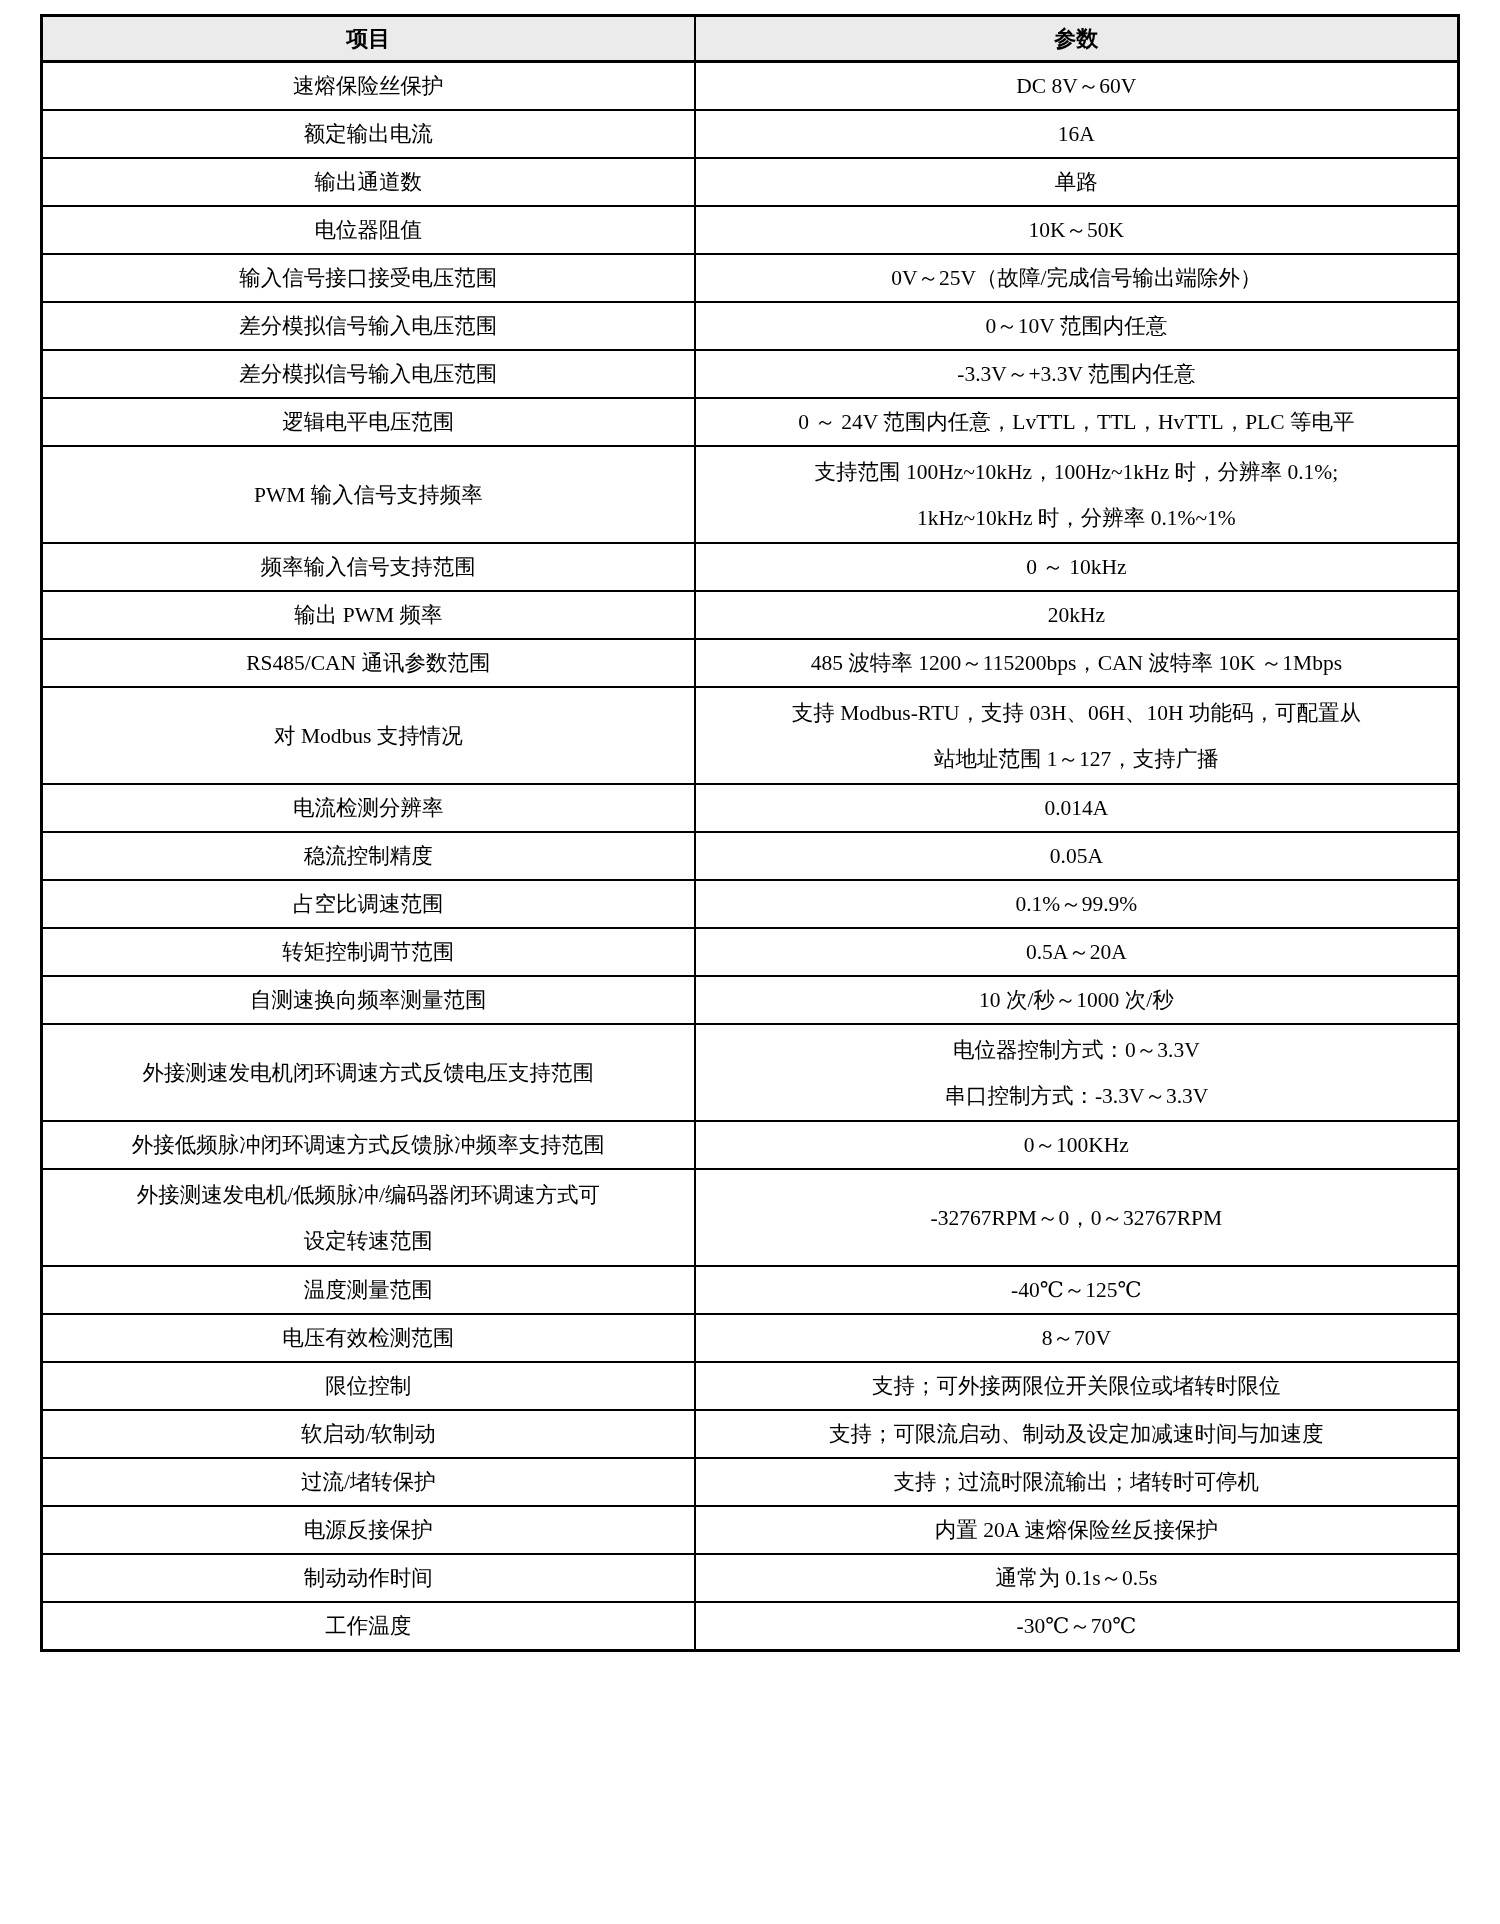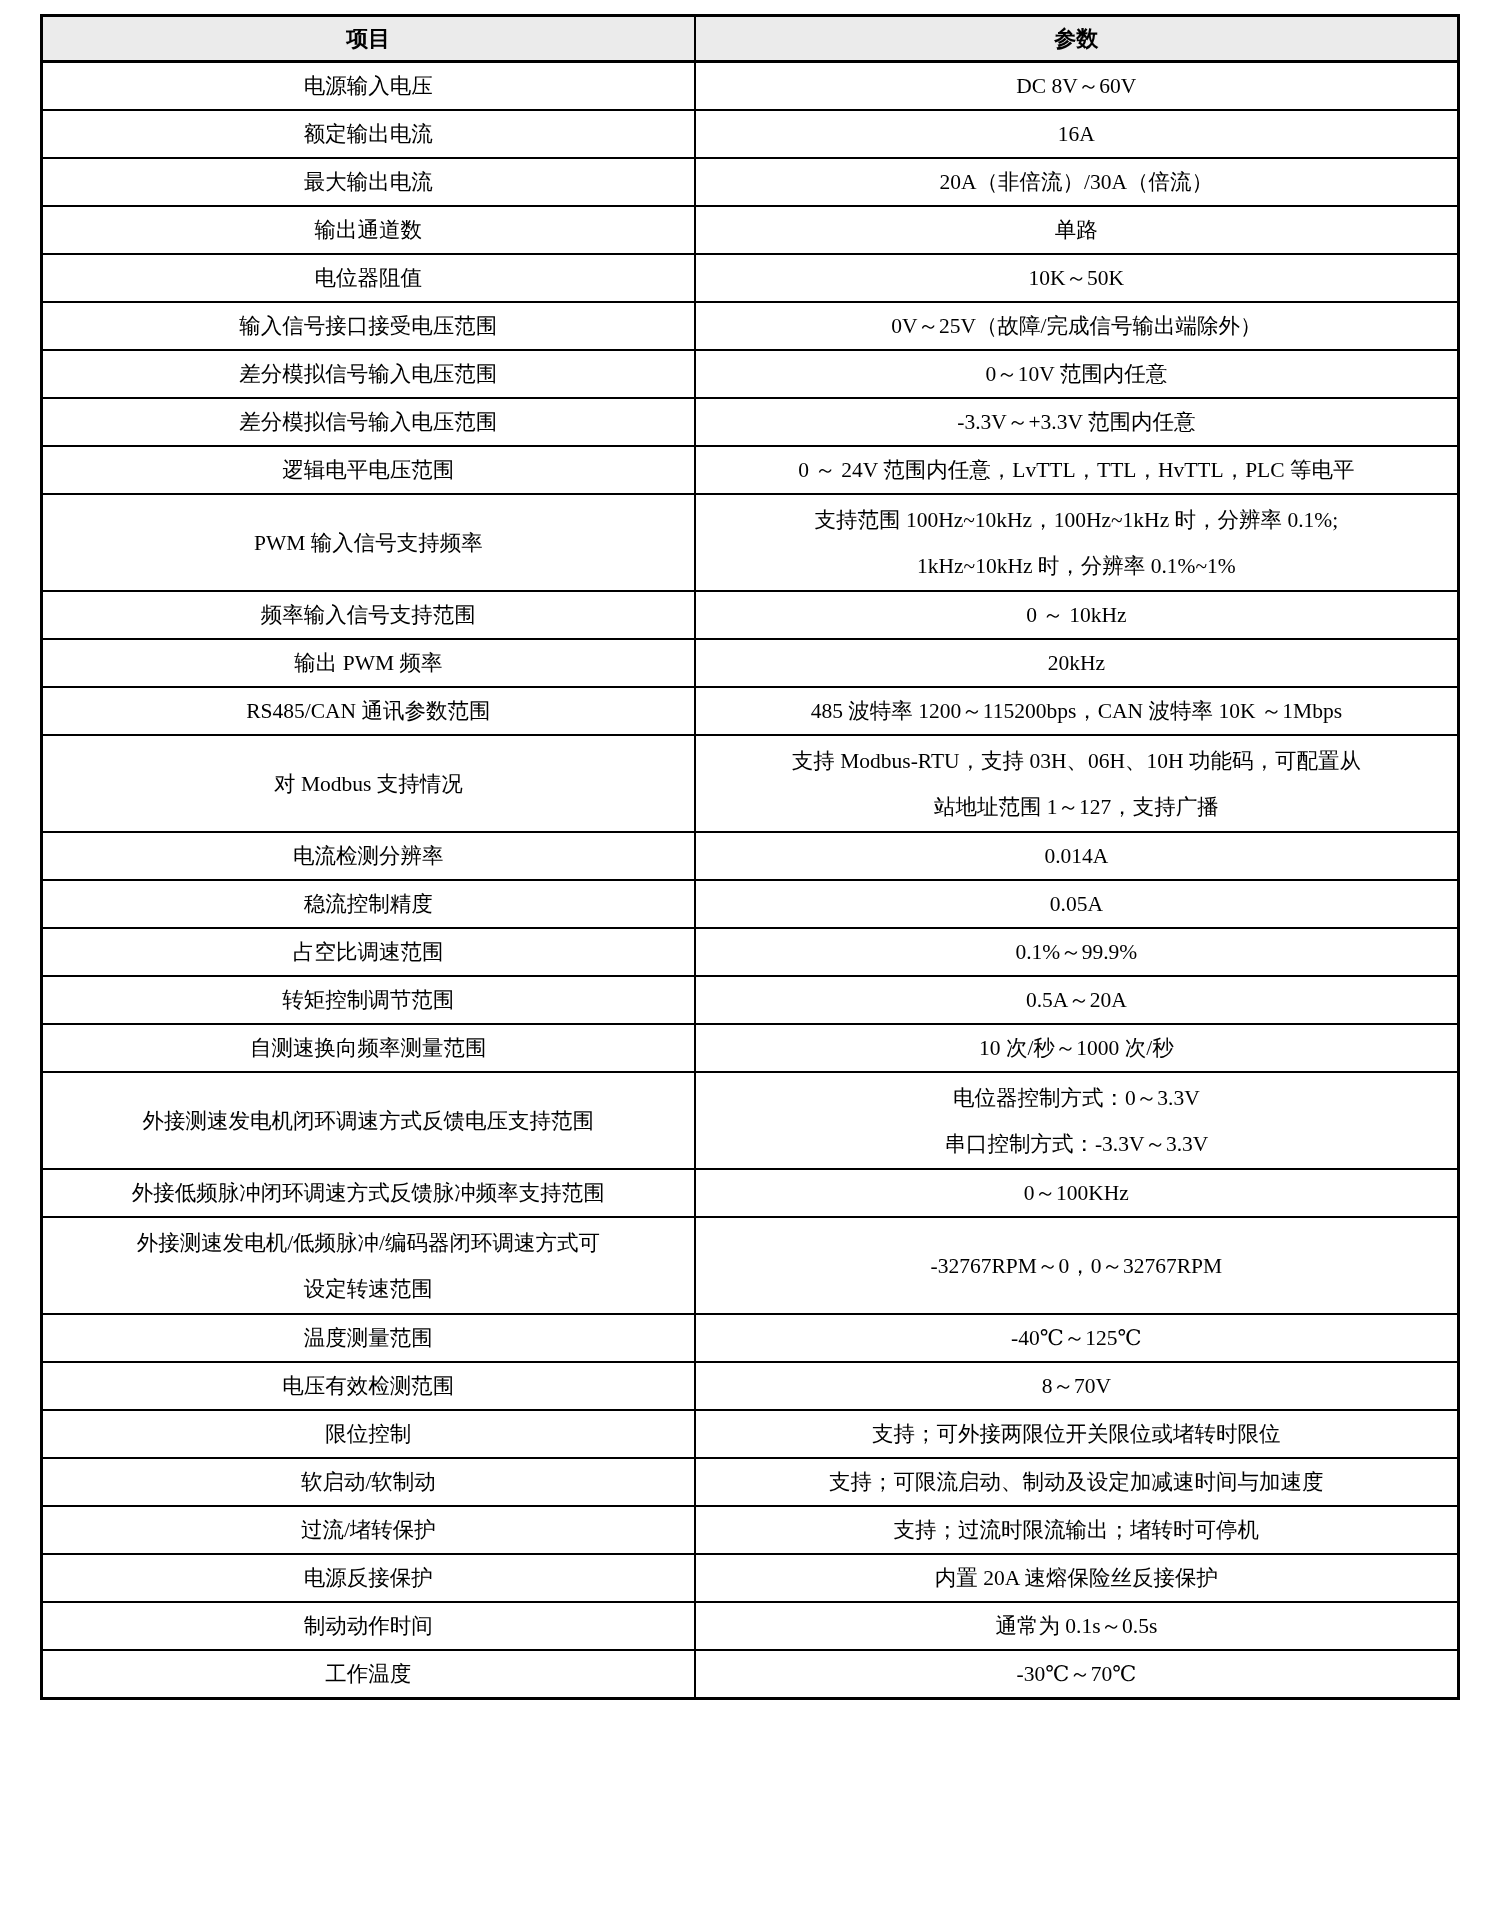--- a/index.html
+++ b/index.html
@@ -56,40 +56,32 @@
     </colgroup>
     <thead>
       <tr>
         <th>项目</th>
         <th>参数</th>
       </tr>
     </thead>
     <tbody>
         <tr class="single">
           <td>
-            <div class="line">电源输入电压</div>
+            <div class="line">速熔保险丝保护</div>
           </td>
           <td>
             <div class="line">DC 8V～60V</div>
           </td>
         </tr>
         <tr class="single">
           <td>
             <div class="line">额定输出电流</div>
           </td>
           <td>
             <div class="line">16A</div>
-          </td>
-        </tr>
-        <tr class="single">
-          <td>
-            <div class="line">最大输出电流</div>
-          </td>
-          <td>
-            <div class="line">20A（非倍流）/30A（倍流）</div>
           </td>
         </tr>
         <tr class="single">
           <td>
             <div class="line">输出通道数</div>
           </td>
           <td>
             <div class="line">单路</div>
           </td>
         </tr>

